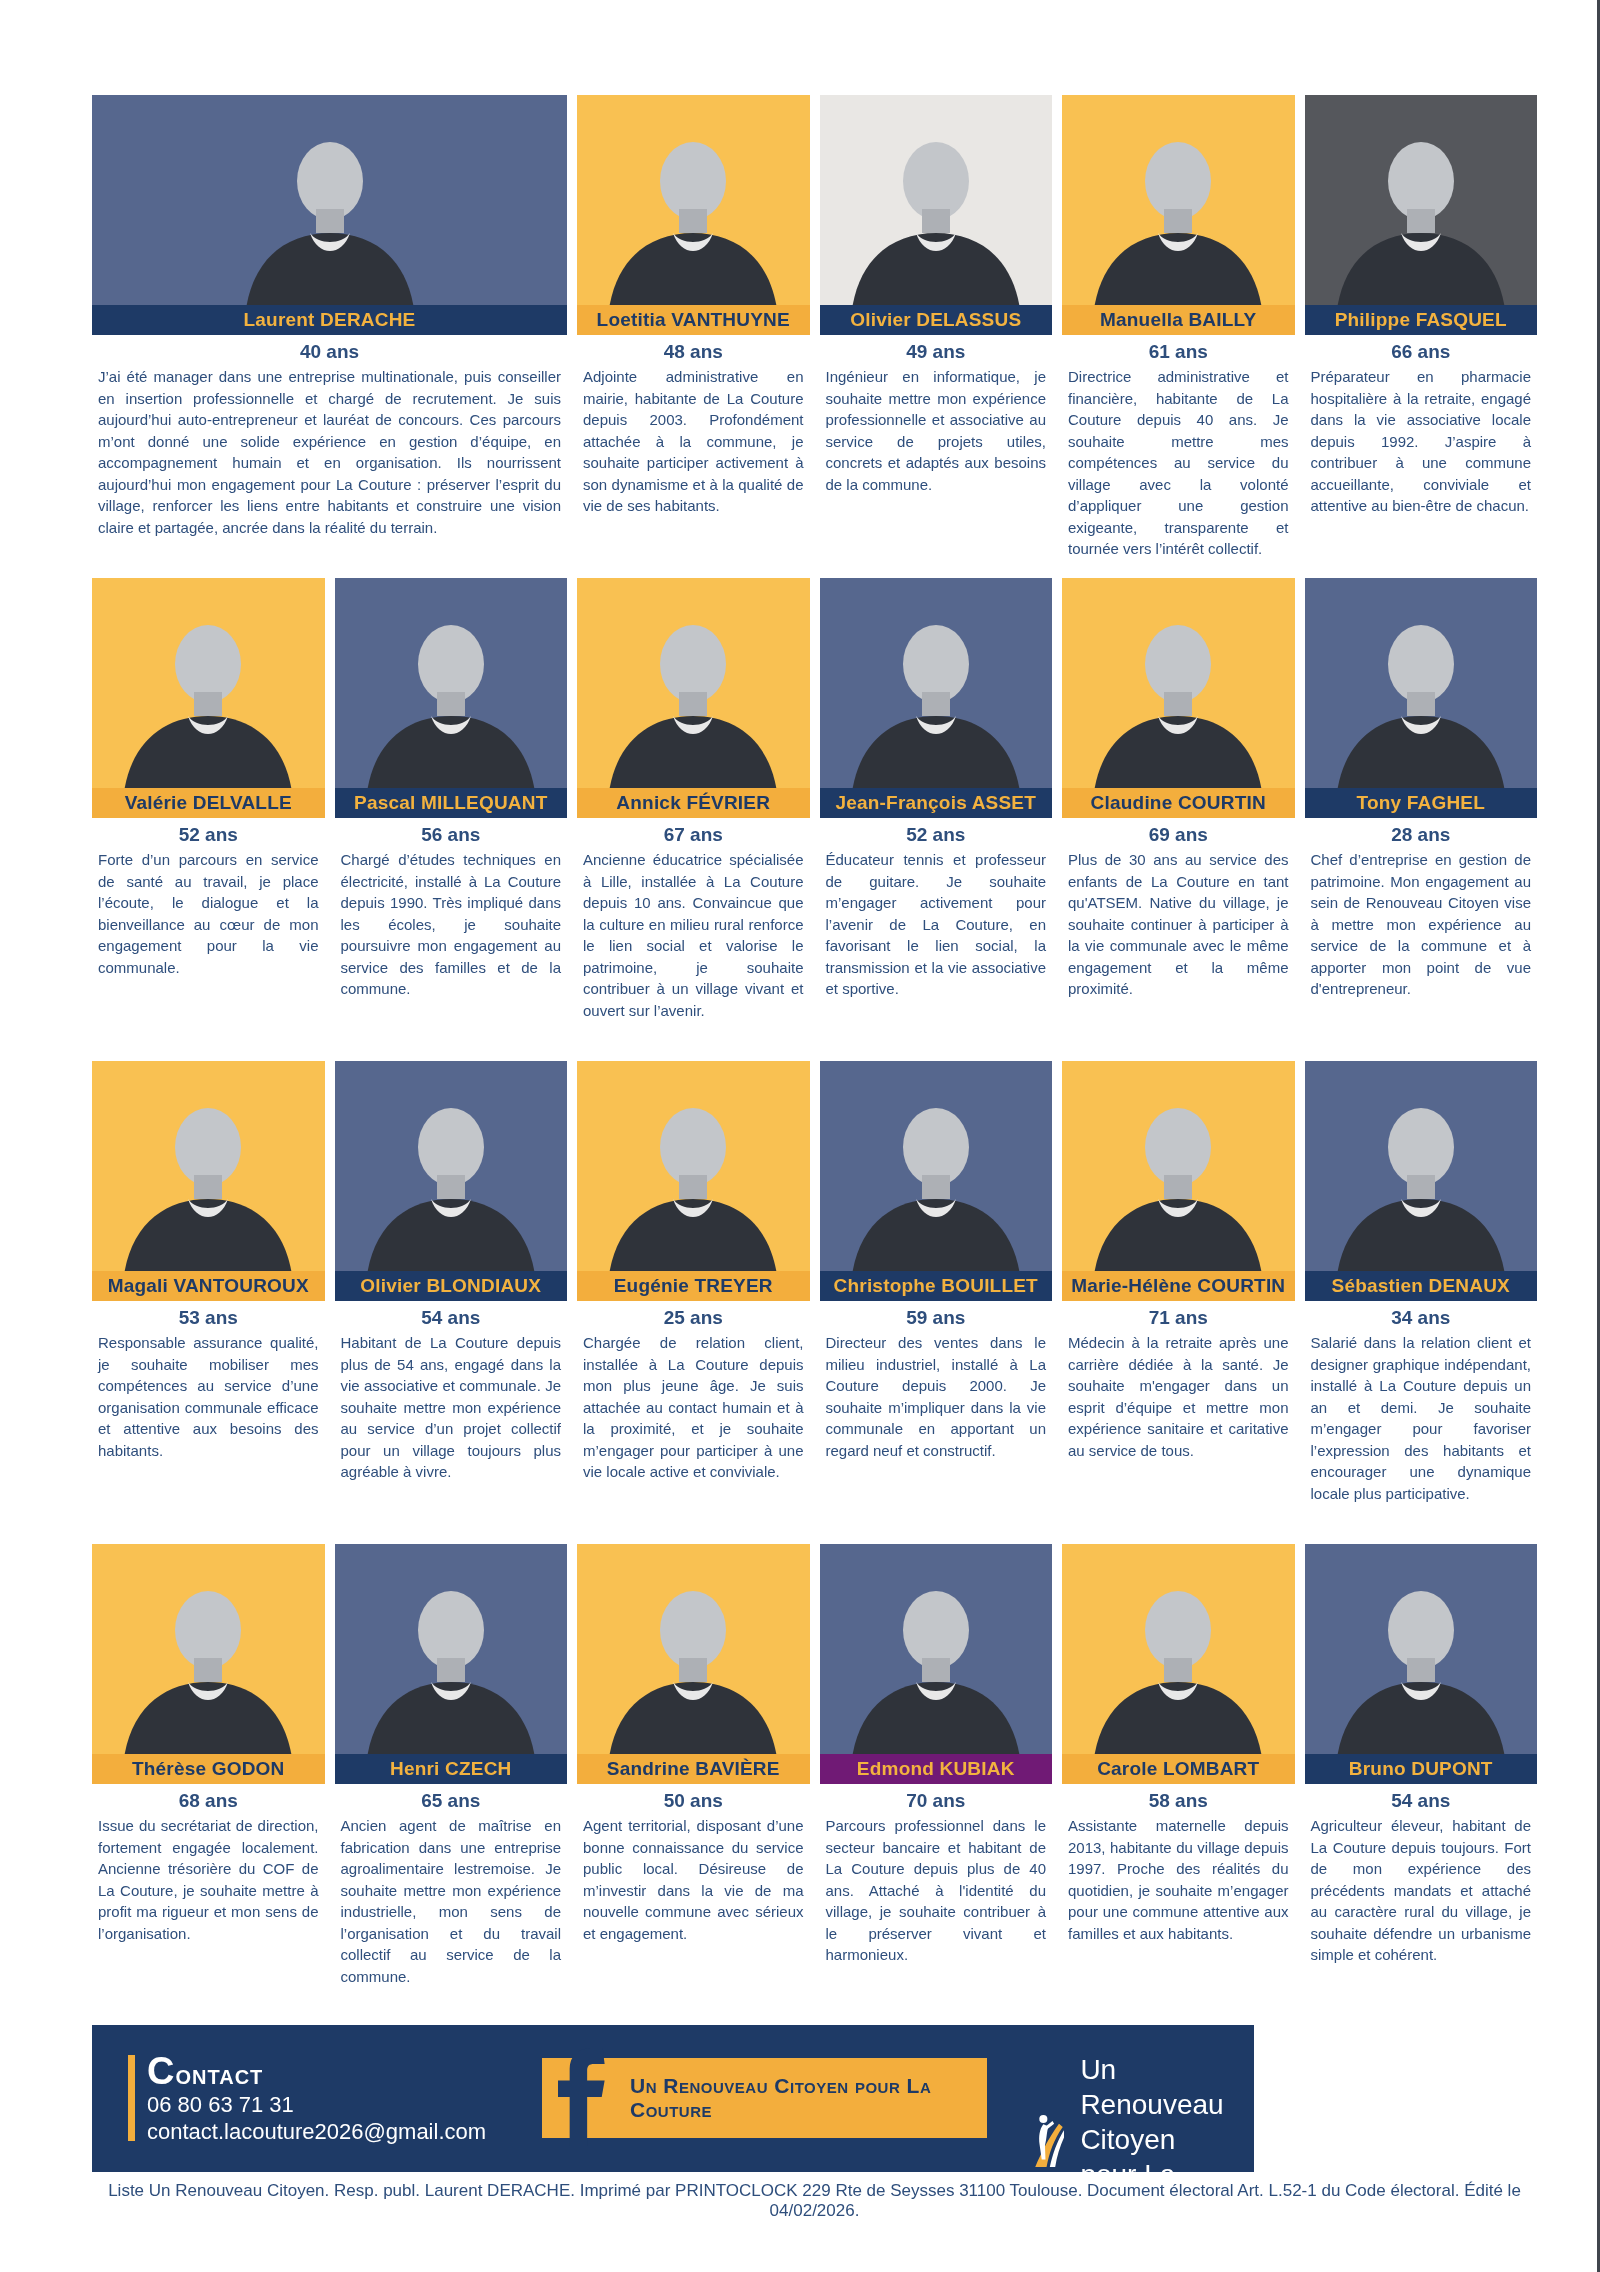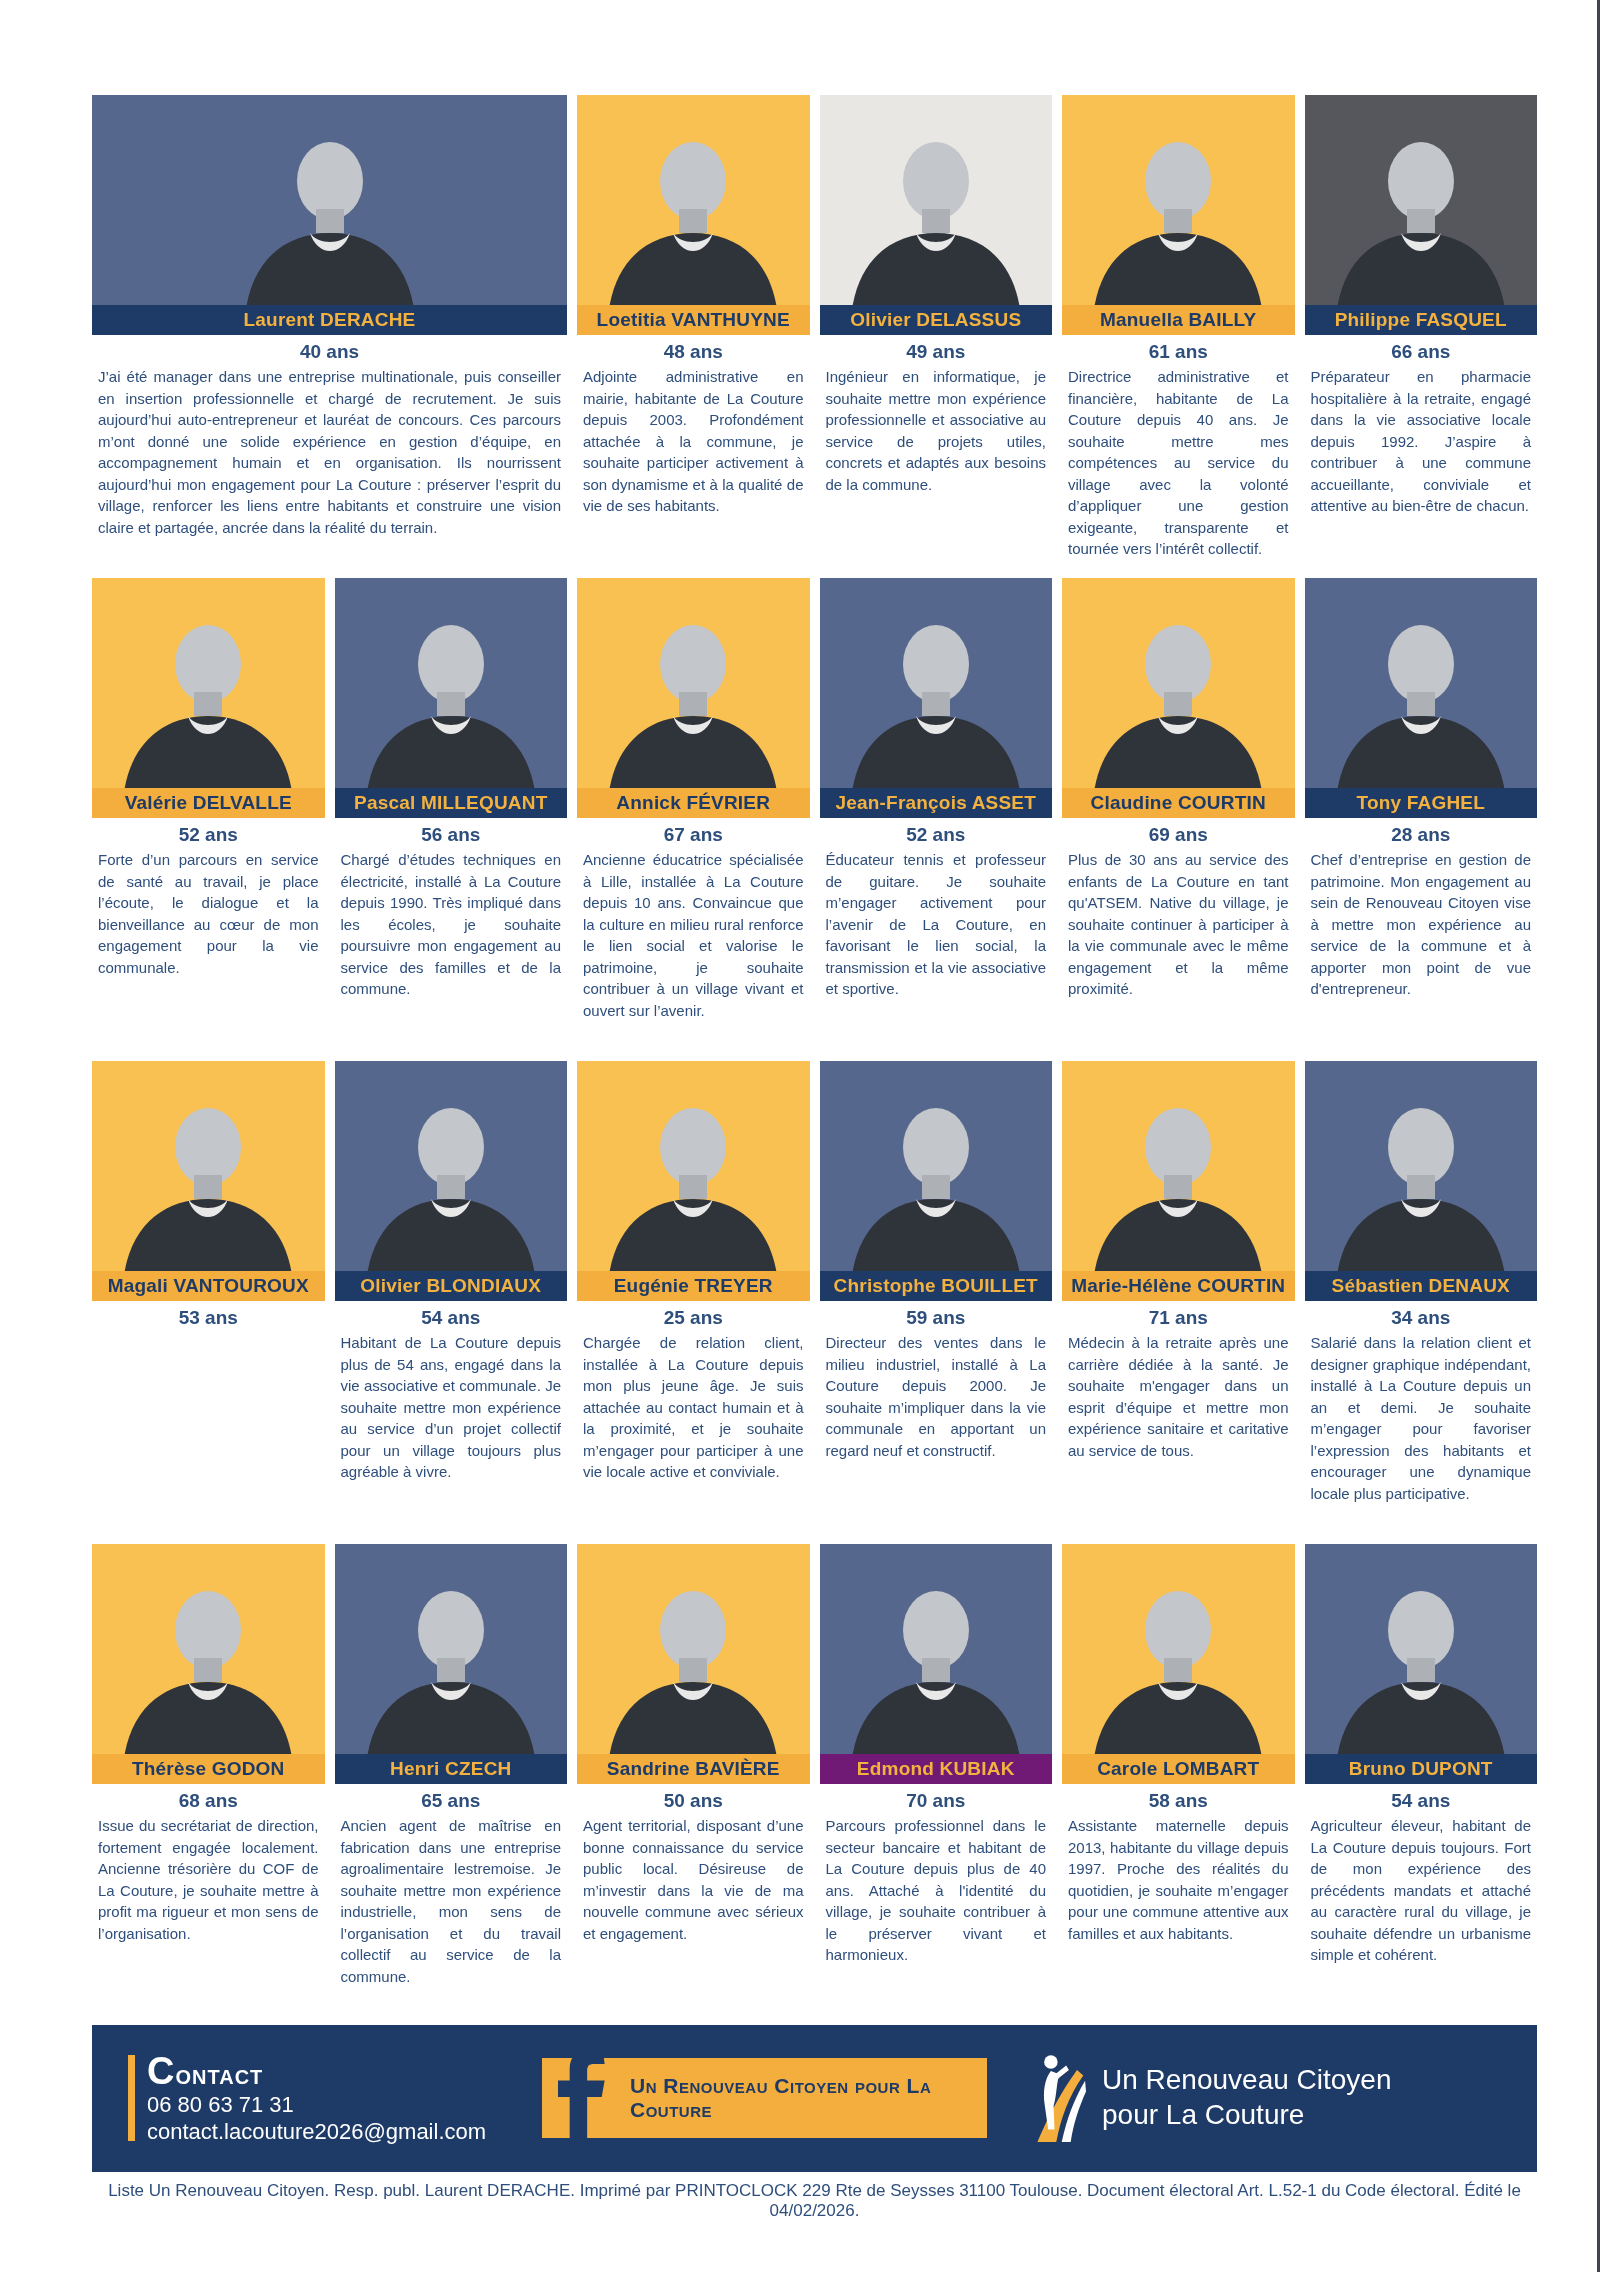--- a/index.html
+++ b/index.html
@@ -19,21 +19,21 @@
   .namebar{
     height:30px;display:flex;align-items:center;justify-content:center;
     font-weight:bold;font-size:19px;white-space:nowrap;letter-spacing:.2px;
   }
   .namebar.navy{background:#1E3A66;color:#F3B23F;}
   .namebar.yellow{background:#F3AE3D;color:#1E3A66;}
   .cardbody{padding:3px 6px 0;}
   .age{text-align:center;font-weight:bold;font-size:19px;color:#2E4E7C;margin:3px 0 3px;}
   .bio{font-size:15px;line-height:21.5px;text-align:justify;color:#2E4E7C;}
   .contact{
-    width:1445px;height:147px;margin:-2px 0 0 92px;background:#1E3A66;position:relative;
+    width:1162px;height:147px;margin:-2px 0 0 92px;background:#1E3A66;position:relative;
   }
   .contact-left{position:absolute;left:36px;top:30px;display:flex;}
   .accent{width:7px;height:86px;background:#F3AE3D;margin-right:12px;}
   .contact-info{color:#ffffff;}
   .contact-title{font-variant:small-caps;font-weight:bold;font-size:28px;line-height:32px;letter-spacing:1px;}
   .contact-title::first-letter{font-size:38px;}
   .contact-phone{font-size:22px;line-height:27px;font-weight:400;}
   .contact-email{font-size:22px;line-height:27px;font-weight:400;}
   .fb-button{position:absolute;left:450px;top:33px;width:445px;height:80px;background:#F3AE3D;}
   .fb-f{position:absolute;left:16px;bottom:-9px;width:68px;height:100px;}
@@ -263,20 +263,21 @@
         <rect x="43" y="50" width="14" height="12" fill="#ADB0B5"></rect>
         <path d="M8,100 C12,74 29,62 50,62 C71,62 88,74 92,100 Z" fill="#2F333A"></path>
         <path d="M40,62 C44,68 56,68 60,62 C56,74 44,74 40,62 Z" fill="#E8E8E8"></path>
       </svg>
     </div>
     <div class="namebar yellow" style="background: rgb(243, 174, 61); color: rgb(30, 58, 102);">
       <span class="namebar-label">Magali VANTOUROUX</span>
     </div>
     <div class="cardbody">
       <div class="age">53 ans</div>
+      <div class="bio">Responsable assurance qualité, je souhaite mobiliser mes compétences au service d’une organisation communale efficace et attentive aux besoins des habitants.</div>
     </div>
   </div>
 
   <div class="card">
     <div class="photo" style="background: rgb(86, 103, 142);">
       <svg viewBox="0 0 100 100" preserveAspectRatio="xMidYMax meet">
         <ellipse cx="50" cy="36" rx="16.5" ry="19.5" fill="#C3C6CA"></ellipse>
         <rect x="43" y="50" width="14" height="12" fill="#ADB0B5"></rect>
         <path d="M8,100 C12,74 29,62 50,62 C71,62 88,74 92,100 Z" fill="#2F333A"></path>
         <path d="M40,62 C44,68 56,68 60,62 C56,74 44,74 40,62 Z" fill="#E8E8E8"></path>

